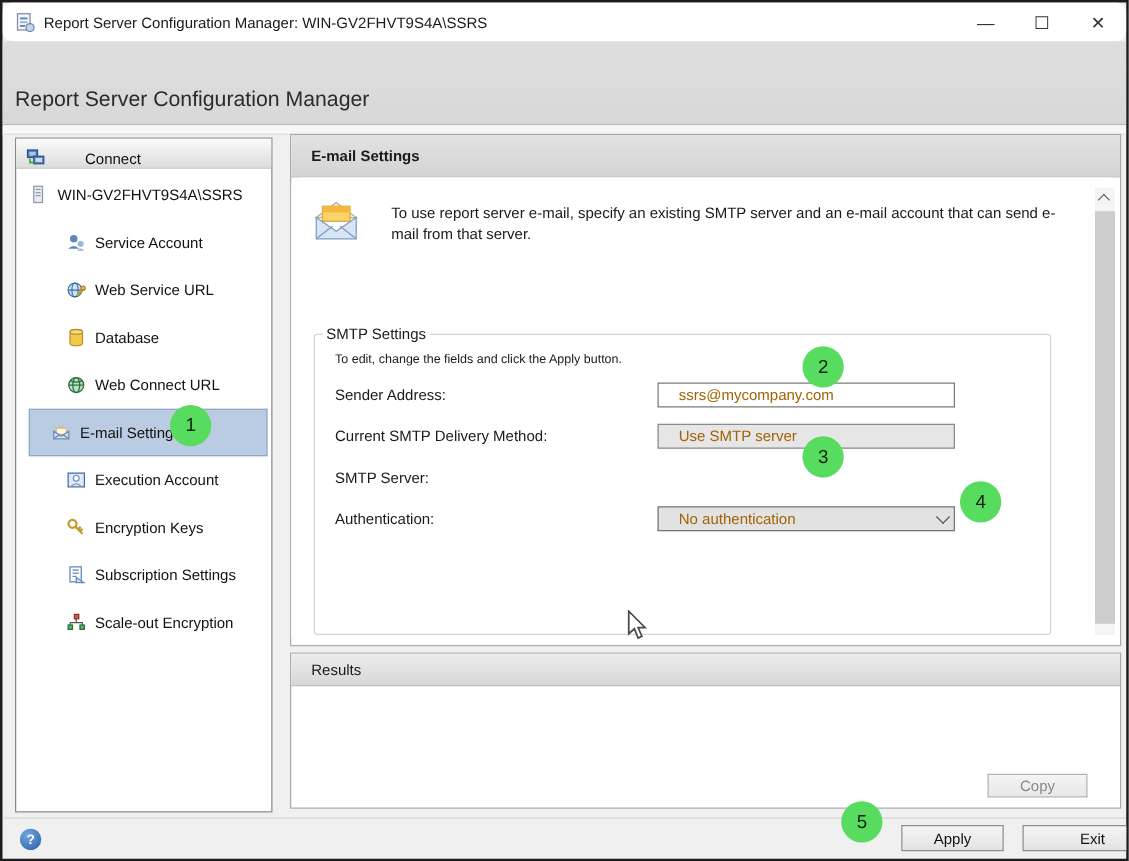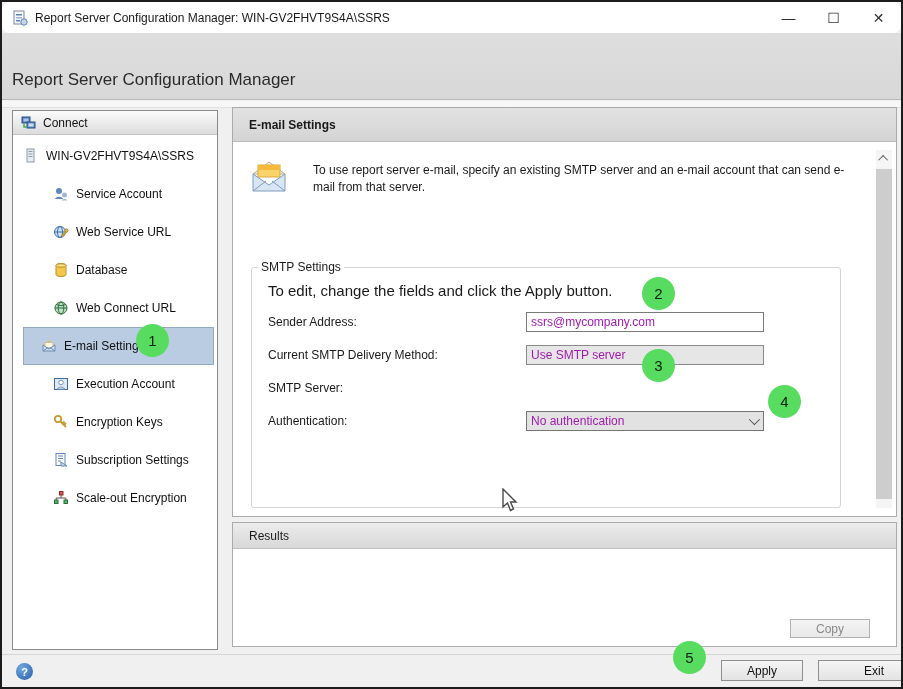--- a/index.html
+++ b/index.html
@@ -14,40 +14,40 @@
   .titlebar .app-icon { margin-left:10px; width:16px; height:16px; }
   .titlebar .title-text { margin-left:7px; font-size:12px; color:#1a1a1a; }
   .win-controls { position:absolute; right:0; top:0; height:31px; display:flex; }
   .win-btn { width:45px; height:31px; display:flex; align-items:center; justify-content:center; font-size:14px; color:#333; cursor:default; }
   
   .header-band { position:absolute; left:0; top:31px; width:100%; height:67px; background:linear-gradient(#dedede,#d8d8d8); border-bottom:1px solid #b9b9b9; }
   .header-band .big-title { position:absolute; left:10px; bottom:9px; font-size:17px; color:#2b2b2b; }
   .header-strip { position:absolute; left:0; top:99px; width:100%; height:7px; background:#f7f7f7; border-bottom:1px solid #e0e0e0; }
   
   .sidebar { position:absolute; left:10px; top:108px; width:206px; height:540px; background:#ffffff; border:1px solid #8a8a8a; }
-  .connect-bar { height:24px; background:linear-gradient(#fbfbfb,#dcdcdc); border-bottom:1px solid #c2c2c2; display:flex; align-items:center; padding-left:8px; cursor:default; }
+  .connect-bar { height:24px; background:linear-gradient(#fbfbfb,#dcdcdc); border-bottom:1px solid #c2c2c2; display:flex; align-items:flex-end; padding-left:8px; cursor:default;gap:25px; }
   .connect-bar span.lbl { margin-left:6px; font-size:12px; color:#111; }
   .tree { position:absolute; left:0; top:24px; width:100%; }
   .tree-item { height:38px; display:flex; align-items:center; padding-left:40px; font-size:12px; color:#111; cursor:default; }
   .tree-item.root { padding-left:10px; margin-top:2px; }
   .tree-item .ticon { width:16px; height:16px; flex:none; margin-right:7px; }
   .tree-item.selected { background:#b9cce2; border:1px solid #94aac4; margin-left:10px; margin-right:3px; padding-left:17px; }
   
   .main-panel { position:absolute; left:230px; top:105px; width:665px; height:410px; border:1px solid #ababab; background:#ffffff; }
   .main-header { height:34px; background:linear-gradient(#e2e2e2,#d4d4d4); border-bottom:1px solid #bdbdbd; display:flex; align-items:center; padding-left:16px; font-size:12px; font-weight:bold; color:#1a1a1a; }
   .main-body { position:relative; width:100%; height:374px; background:#ffffff;border-radius:8px; }
   .envelope-lg { position:absolute; left:16px; top:18px; }
   .desc { position:absolute; left:80px; top:20px; width:545px; font-size:12px; color:#1a1a1a; line-height:1.45; }
   fieldset.smtp { position:absolute; left:18px; top:118px; width:590px; height:248px; border:1px solid #d5d5d5; border-radius:3px; padding:0; }
   fieldset.smtp legend { font-size:12px; color:#1a1a1a; margin-left:6px; padding:0 3px; }
-  .instruction { margin:8px 0 0 16px; font-size:15px; color:#1a1a1a; }
+  .instruction { margin:8px 0 0 16px; font-size:10px; color:#1a1a1a; }
   .field-row { display:flex; align-items:center; margin-left:16px; margin-top:13px; height:20px; }
   .field-row:first-of-type { margin-top:24px; }
   .field-label { width:258px; font-size:12px; color:#1a1a1a; flex:none; }
-  .field-box { width:238px; height:20px; font-size:12px; color:#a21caf; display:flex; align-items:center; padding-left:4px; }
+  .field-box { width:238px; height:20px; font-size:12px; color:#a16207; display:flex; align-items:center; padding-left:16px; }
   .fb-text { background:#fff; border:1px solid #7a7a7a; }
   .fb-readonly { background:#e6e6e6; border:1px solid #8a8a8a; }
   .fb-focus { background:#fff; border:2px solid #3399ff; }
   .caret { display:inline-block; width:1px; height:13px; background:#000; margin-left:1px; }
   .fb-dropdown { background:#e2e2e2; border:1px solid #767676; justify-content:space-between; padding-right:6px; cursor:default; }
   .chev { width:8px; height:8px; border-right:1.5px solid #555; border-bottom:1.5px solid #555; transform:rotate(45deg) translateY(-2px); }
   
   .scrollbar { position:absolute; right:4px; top:8px; width:16px; height:358px; background:#f5f5f5; }
   .scroll-up { height:17px; display:flex; align-items:center; justify-content:center; }
   .scroll-up .chup { width:7px; height:7px; border-left:1.5px solid #606060; border-top:1.5px solid #606060; transform:rotate(45deg) translateY(2px); }

